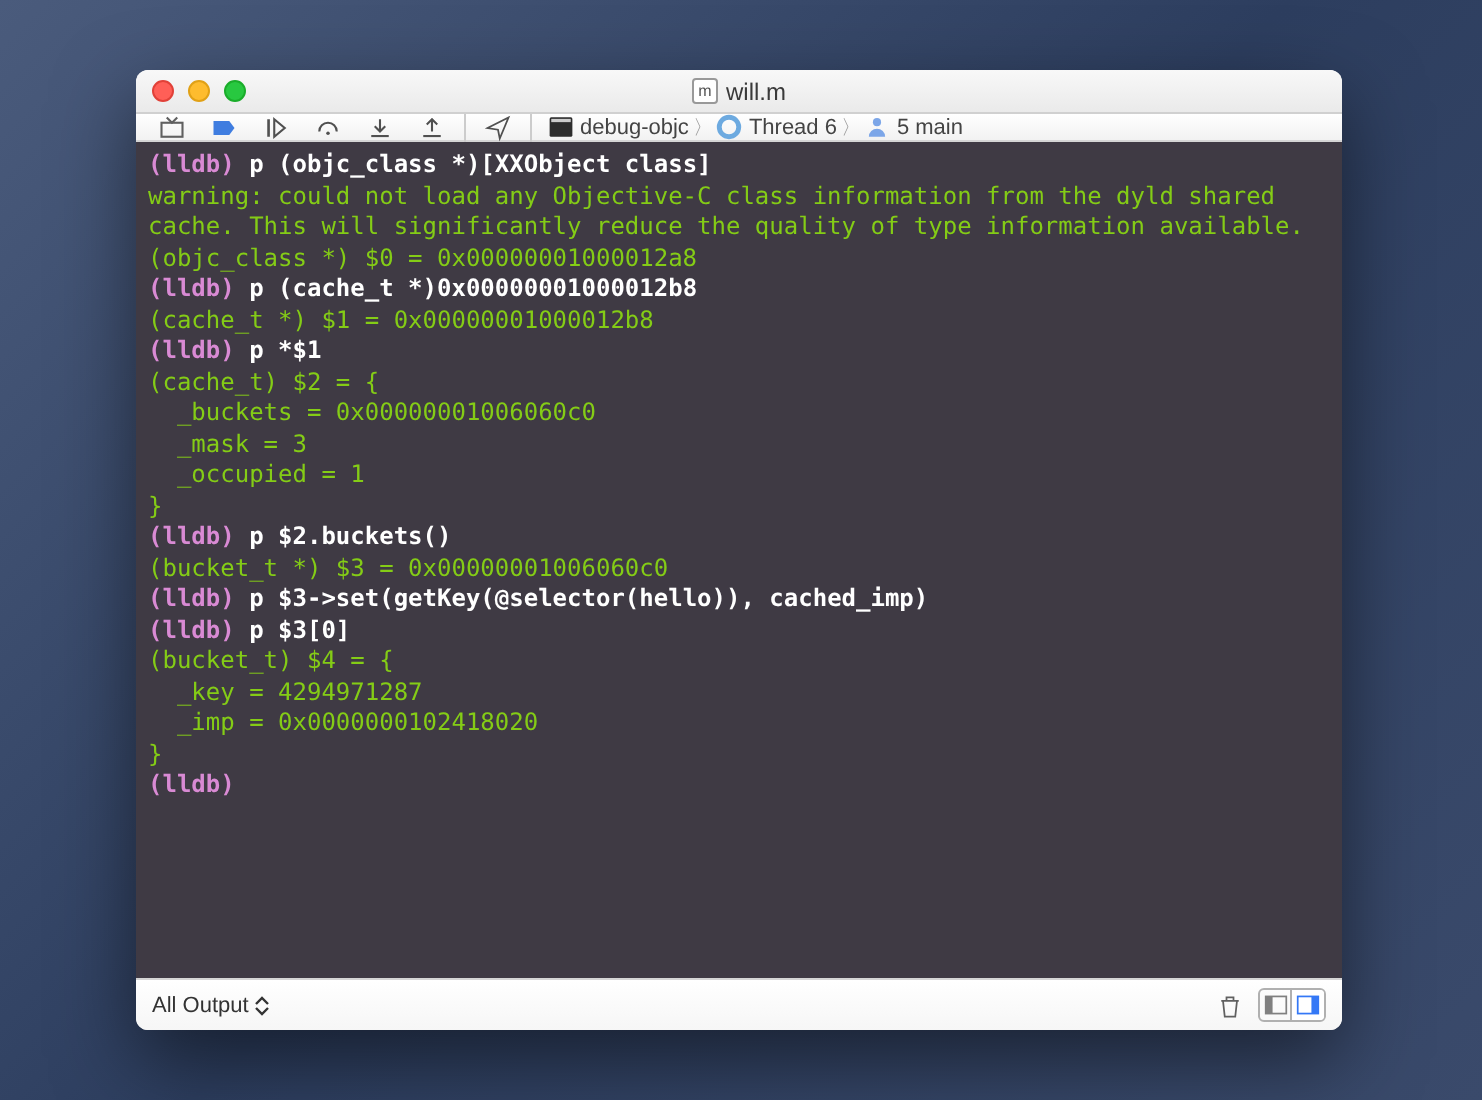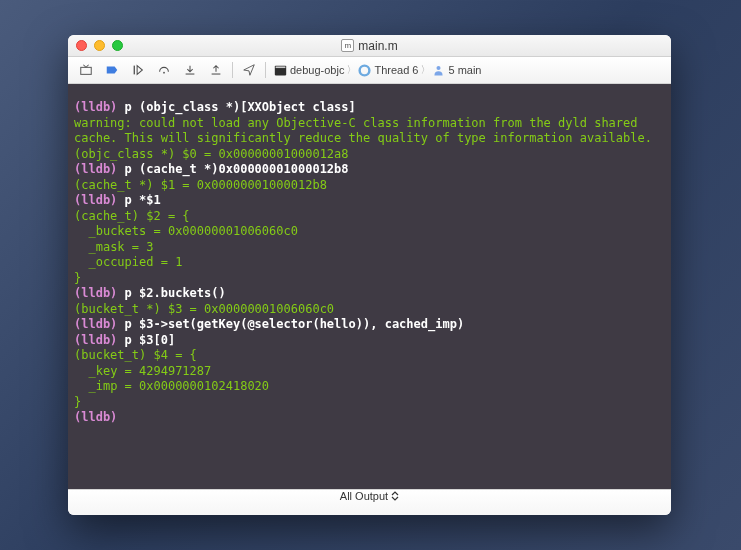--- a/index.html
+++ b/index.html
@@ -59,21 +59,21 @@
       width: 13px; height: 13px;
       background: #fff;
       border: 1px solid #999;
       border-radius: 2px;
       font-size: 8px;
       align-items: center;
       justify-content: center;
       color: #555;
     }
     .toolbar {
-      height: 27px;
+      height: 14px;
       background: linear-gradient(#fff, #f2f2f2);
       border-bottom: 1px solid #d5d5d5;
       display: flex;
       align-items: center;
       padding: 0 6px;
       gap: 2px;
     }
     .tb-btn {
       width: 24px;
       height: 20px;
@@ -106,36 +106,35 @@
       align-items: center;
       justify-content: center;
     }
     .console {
       flex: 1;
       background: #3f3a44;
       font-family: "Menlo", "Monaco", monospace;
       font-size: 12px;
       line-height: 15.5px;
       color: #e0e0e0;
-      padding: 16px 6px;
+      padding: 4px 6px;
       white-space: pre-wrap;
       overflow: auto;
     }
     .prompt { color: #d98ad4; font-weight: bold; }
     .cmd { color: #ffffff; font-weight: bold; }
     .output { color: #84cc16; }
     .bottombar {
       height: 26px;
       background: linear-gradient(#fff, #f6f6f6);
       border-top: 1px solid #d5d5d5;
       display: flex;
       align-items: center;
       padding: 0 8px;
       gap: 6px;
-      flex-direction: column;
     }
     .filter-select {
       font-size: 11px;
       color: #333;
       display: flex;
       align-items: center;
       gap: 3px;
       cursor: pointer;
     }
     .spacer { flex: 1; }
@@ -168,21 +167,21 @@
 <div class="window">
 
   <div class="titlebar">
     <div class="traffic-lights">
       <div class="light red"></div>
       <div class="light yellow"></div>
       <div class="light green"></div>
     </div>
     <div class="title-center">
       <span class="file-icon">m</span>
-      <span>main.m</span>
+      <span>will.m</span>
     </div>
   </div>
 
   <div class="toolbar">
     <div class="tb-btn">
       <svg viewBox="0 0 16 16">
           <rect x="2" y="5" width="12" height="8" fill="none" stroke="#606060" stroke-width="1.2"></rect>
           <path d="M5 2 L8 5 L11 2" fill="none" stroke="#606060" stroke-width="1.2"></path>
         </svg>
     </div>

